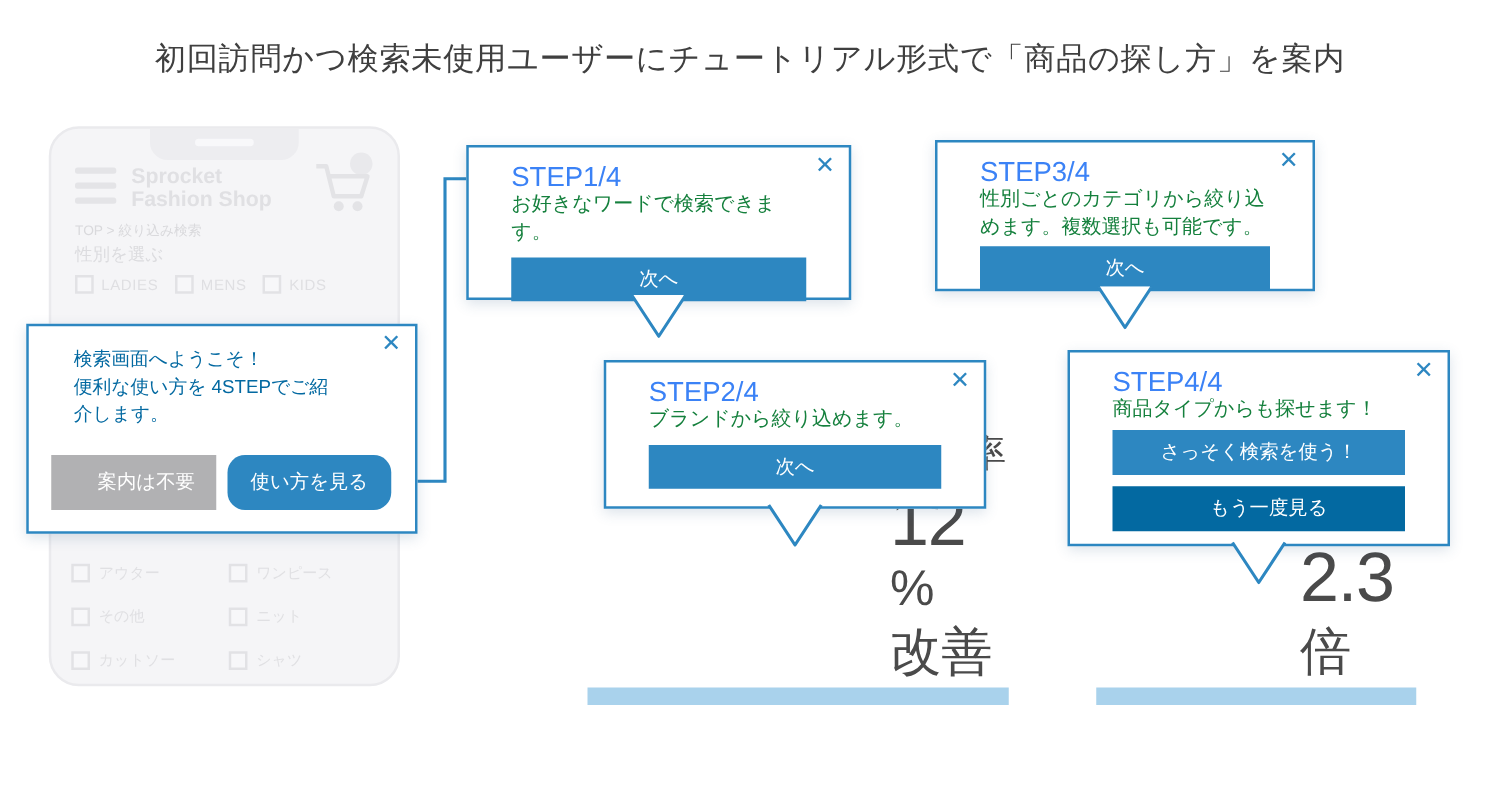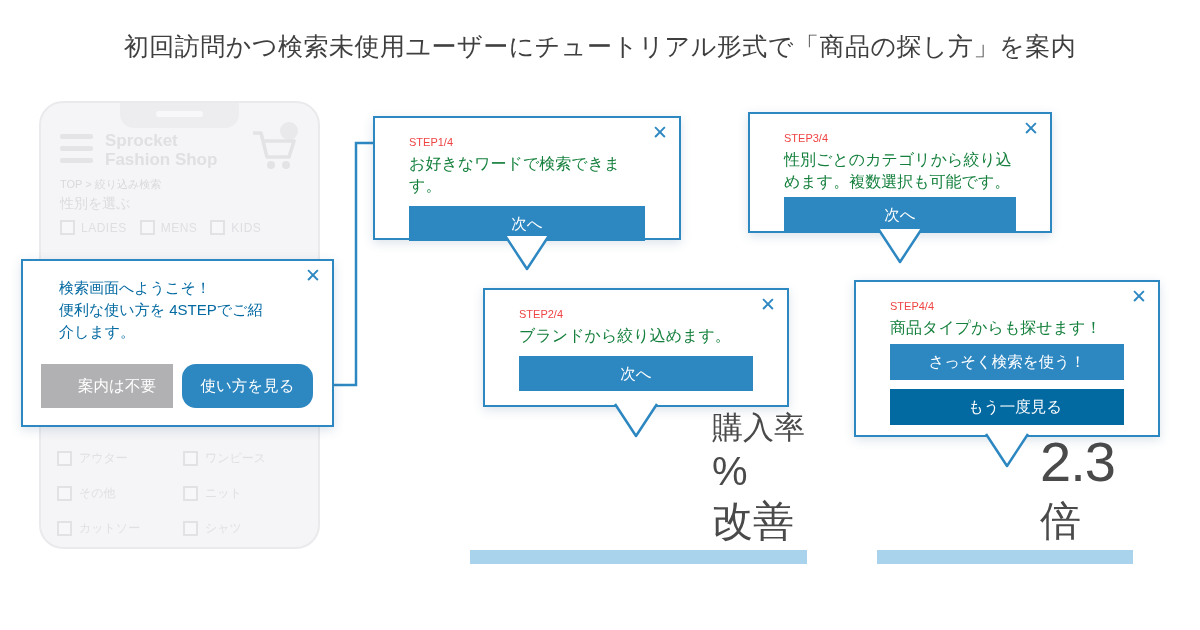--- a/index.html
+++ b/index.html
@@ -43,21 +43,21 @@
 
   .welcome { left:21px; top:259px; width:313px; height:168px; z-index:4; }
   .wp-msg { position:absolute; left:36px; top:16px; font-size:15px; line-height:22px; color:#0369a1; }
   .wp-buttons { position:absolute; left:18px; bottom:17px; display:flex; gap:9px; }
   .wp-buttons .btn { height:44px; line-height:44px; text-align:center; color:#ffffff;
     font-size:15.5px; cursor:pointer; }
   .btn-gray { background:#b1b1b3; width:132px;padding-left:20px; }
   .btn-blue { background:#2d87c1; width:131px;border-radius:14px; }
 
   .tip { padding:13px 34px 0 34px; z-index:3; }
-  .t-title { font-size:11px; line-height:22px; color:#ef4444; }
+  .t-title { font-size:22px; line-height:22px; color:#3b82f6; }
   .t-body  { font-size:16px;   line-height:22px; color:#15803d; }
   .t-btn { height:35px; line-height:35px; text-align:center; color:#ffffff;
     font-size:15.5px; background:#2d87c1; margin-top:9px; cursor:pointer; }
   .t-btn.secondary { background:#0369a1;padding-left:16px; }
   #tip1 { left:373px; top:116px; width:308px; height:124px; }
   #tip2 { left:483px; top:288px; width:306px; height:119px; }
   #tip3 { left:748px; top:112px; width:304px; height:121px; }
   #tip3 .t-btn { margin-top:4px; }
   #tip4 { left:854px; top:280px; width:306px; height:157px; }
   #tip4 .t-btn { height:36px; line-height:36px; margin-top:5px; }
@@ -215,20 +215,21 @@
     <div class="t-btn secondary">もう一度見る</div>
     <svg class="tail" width="48" height="36" viewBox="0 0 48 36">
       <rect x="4" y="0" width="40" height="4" fill="#ffffff"></rect>
       <path d="M3 1 L24 33 L45 1" fill="#ffffff" stroke="#2d87c1" stroke-width="2.5" stroke-linejoin="round"></path>
     </svg>
   </div>
 
   <div class="metric-bar" id="metric1-bar"></div>
   <div class="metric" id="metric1-text">
     <span class="m-prefix">購入率</span>
+    <span class="m-value">12</span>
     <span class="m-unit">%</span>
     <span class="m-suffix">改善</span>
   </div>
 
   <div class="metric-bar" id="metric2-bar"></div>
   <div class="metric" id="metric2-text">
     <span class="m-prefix">再訪率</span>
     <span class="m-value">2.3</span>
     <span class="m-suffix">倍</span>
   </div>

